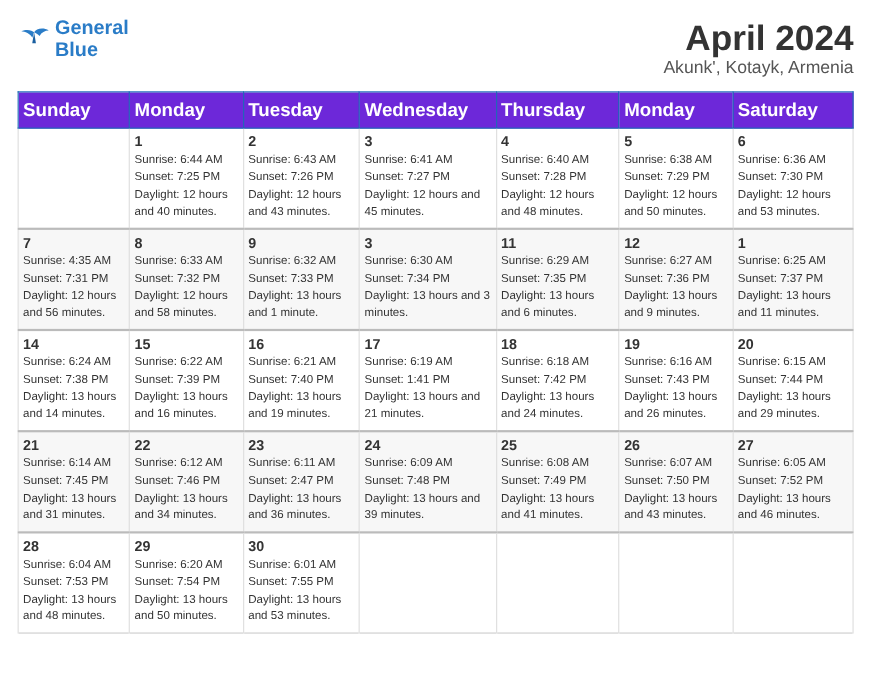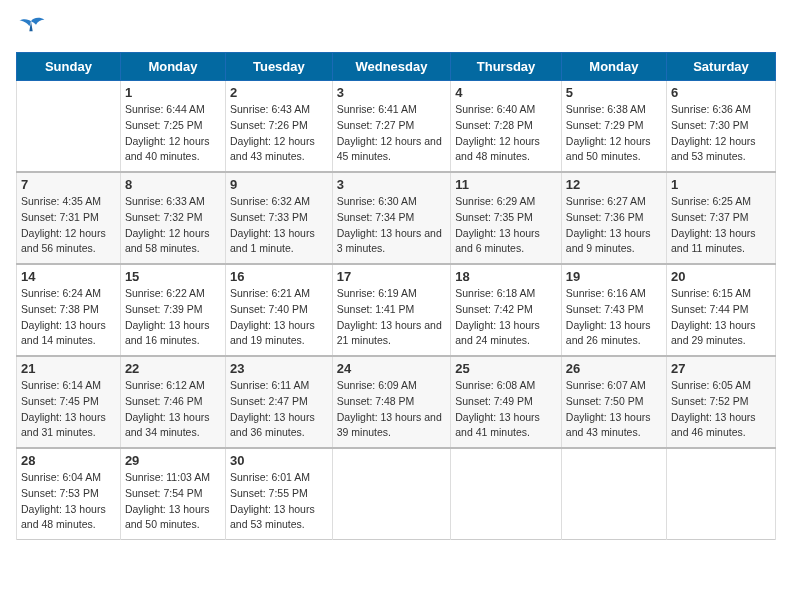--- a/index.html
+++ b/index.html
@@ -46,25 +46,25 @@
       font-size: 16px;
       font-weight: normal;
       color: #555;
     }
     table {
       width: 100%;
       border-collapse: collapse;
       font-size: 11px;
     }
     thead tr th {
-      background: #0369a1;
+      background: #6d28d9;
       color: #fff;
       padding: 6px 4px;
-      text-align: center;
-      font-size: 13px;
+      text-align: left;
+      font-size: 17px;
       font-weight: bold;
       border: 1px solid #1a6ab5;
     }
     tbody tr {
       border-bottom: 1px solid #ccc;
     }
     tbody tr td {
       padding: 4px 4px 6px 4px;
       vertical-align: top;
       border-right: 1px solid #ddd;
@@ -99,20 +99,28 @@
 </head>
 <body>
 
 <div class="header">
   <div class="logo">
     <svg class="logo-bird" viewBox="0 0 36 28" fill="none" xmlns="http://www.w3.org/2000/svg">
       <path d="M18 6 C20 2, 28 0, 34 4 C30 4, 26 6, 24 10 C22 8, 20 7, 18 6Z" fill="#2a7cc7"></path>
       <path d="M18 6 C16 4, 10 2, 4 5 C8 5, 14 8, 16 12 C17 10, 17 8, 18 6Z" fill="#2a7cc7"></path>
       <path d="M18 6 L16 18 L20 18 Z" fill="#1a5fa0"></path>
     </svg>
+    <div class="logo-text">
+      <div><span>General</span></div>
+      <div><span style="color:#2a7cc7">Blue</span></div>
+    </div>
+  </div>
+  <div class="title-block">
+    <h1>April 2024</h1>
+    <h2>Akunk', Kotayk, Armenia</h2>
   </div>
 </div>
 
 <table>
   <thead>
     <tr>
     <th>Sunday</th>
         <th>Monday</th>
         <th>Tuesday</th>
         <th>Wednesday</th>
@@ -352,21 +360,21 @@
           <span class="day-num">28</span>
         <div class="day-info">
           <span>Sunrise: 6:04 AM</span><br>
           <span>Sunset: 7:53 PM</span><br>
           <span>Daylight: 13 hours and 48 minutes.</span>
         </div>
         </td>
         <td>
           <span class="day-num">29</span>
         <div class="day-info">
-          <span>Sunrise: 11:03 AM</span><br>
+          <span>Sunrise: 6:20 AM</span><br>
           <span>Sunset: 7:54 PM</span><br>
           <span>Daylight: 13 hours and 50 minutes.</span>
         </div>
         </td>
         <td>
           <span class="day-num">30</span>
         <div class="day-info">
           <span>Sunrise: 6:01 AM</span><br>
           <span>Sunset: 7:55 PM</span><br>
           <span>Daylight: 13 hours and 53 minutes.</span>

